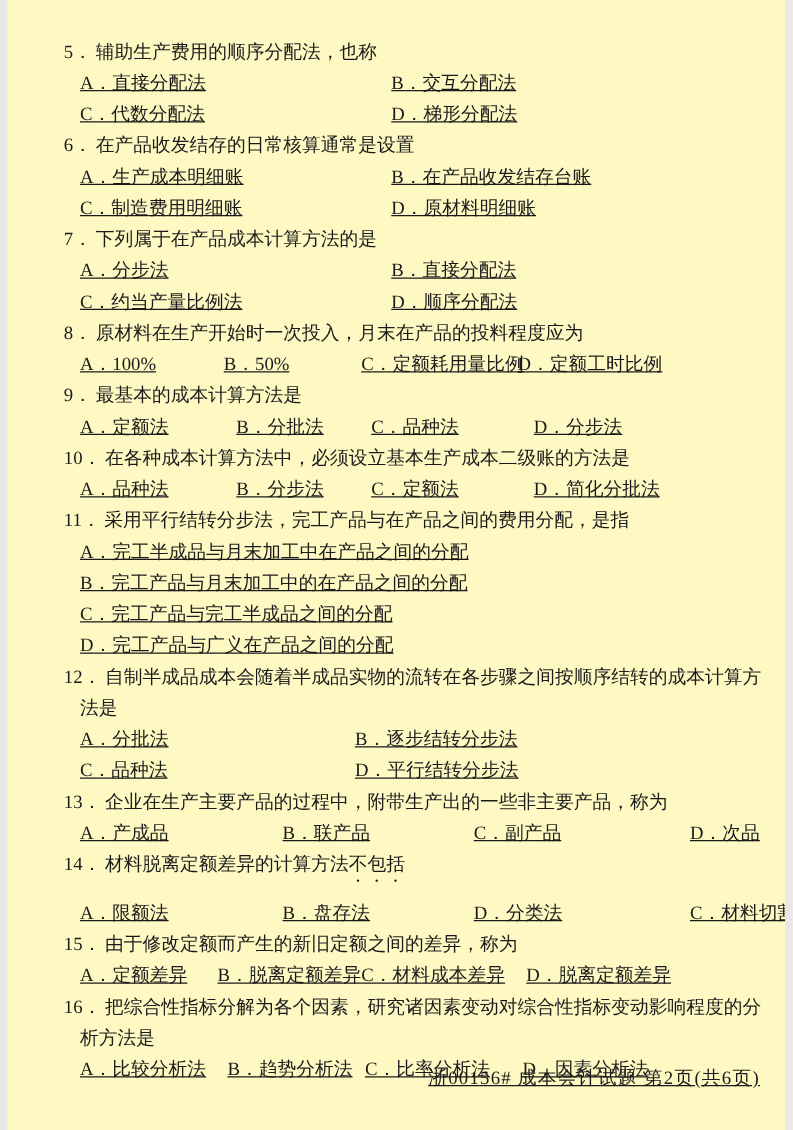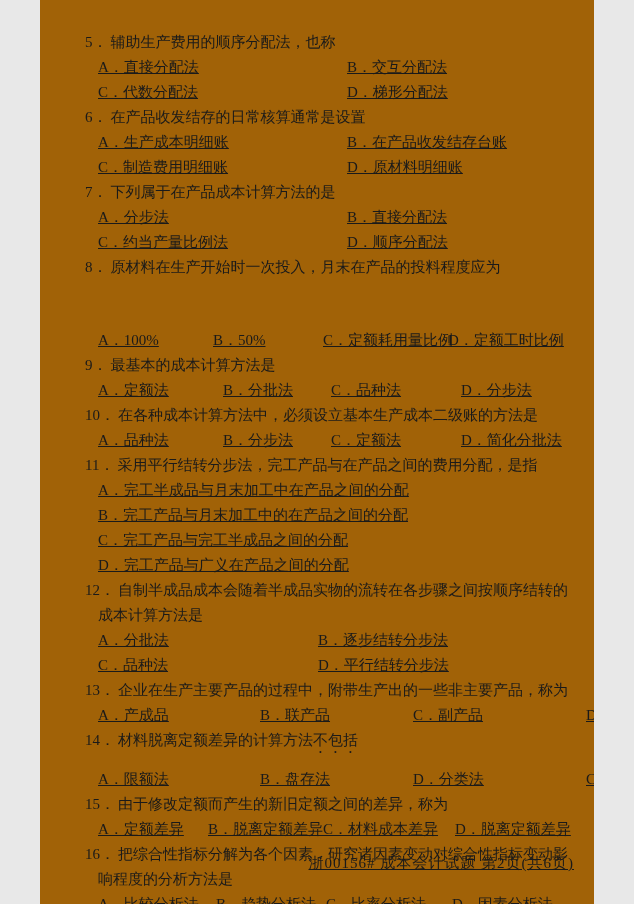--- a/index.html
+++ b/index.html
@@ -1,41 +1,41 @@
 <!DOCTYPE html>
 <html><head>
 <meta charset="utf-8">
 <style>
   html, body { margin: 0; padding: 0; background: #e8e8e8; }
   .page {
     position: relative;
-    width: 554px;
+    width: 622px;
     height: 904px;
     margin: 0 auto;
-    background: #a16207;
+    background: #fef9c3;
     color: #1a1a1a;
     font-family: "Liberation Serif", "DejaVu Serif", serif;
     font-size: 15px;
     line-height: 25px;
     box-sizing: border-box;
     padding: 30px 12px 0 45px;
     overflow: hidden;
   }
   .q { margin: 0; }
   .q-line {
     padding-left: 13px;
     text-indent: -13px;
   }
   .q-num { margin-right: 3px; }
   .opts { margin-left: 13px; text-decoration: underline; }
   .opt { white-space: nowrap; display: block; }
   .grid2 { display: grid; grid-template-columns: 249px 1fr; }
   .grid2.narrow { grid-template-columns: 220px 1fr; }
   .grid4 { display: grid; }
-  .g-q8  { grid-template-columns: 115px 110px 125px auto; margin-top: 48px; }
+  .g-q8  { grid-template-columns: 115px 110px 125px auto; }
   .g-q9  { grid-template-columns: 125px 108px 130px auto; }
   .g-q13 { grid-template-columns: 114px 105px 125px auto; gap: 48px; }
   .g-q15 { grid-template-columns: 110px 115px 132px auto; }
   .g-q16 { grid-template-columns: 118px 110px 126px auto; }
   .opts-list .opt { display: block; }
   .mt10 { margin-top: 10px; }
   .emph {
     -webkit-text-emphasis: filled dot;
     -webkit-text-emphasis-position: under left;
     text-emphasis: filled dot;

